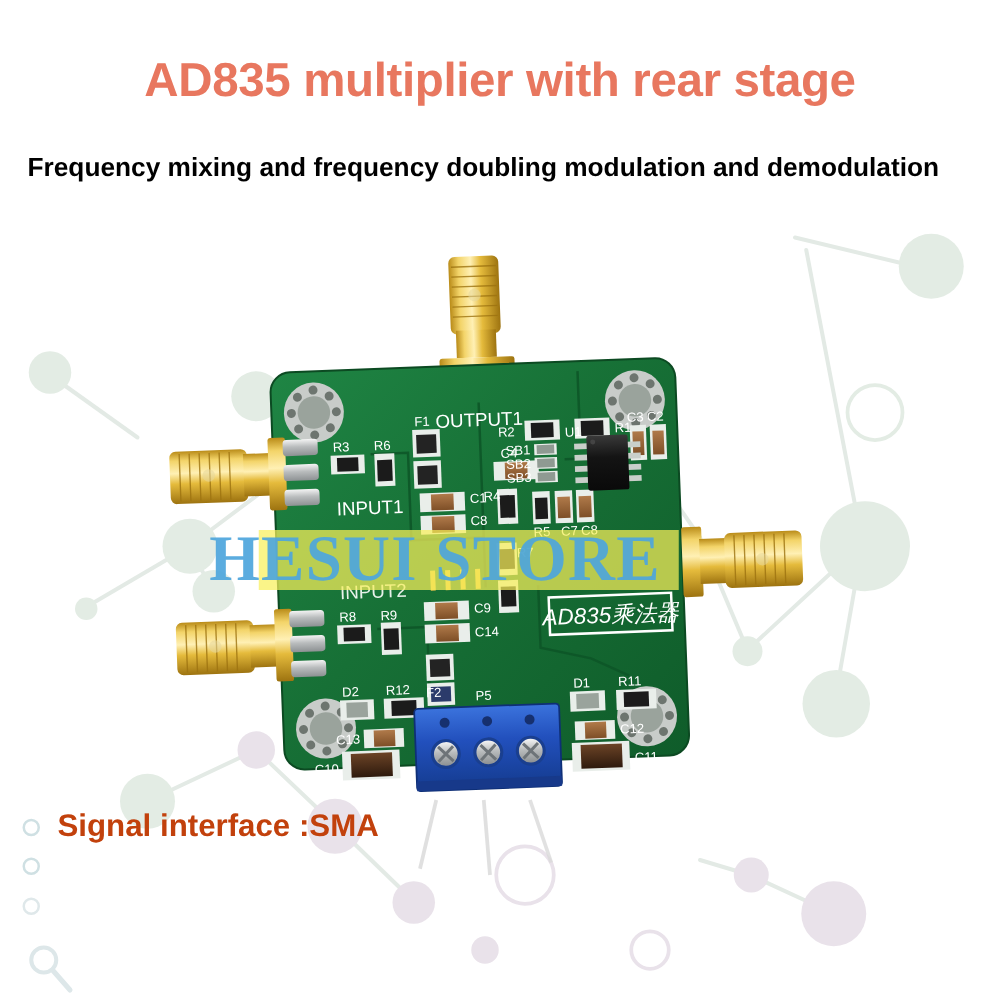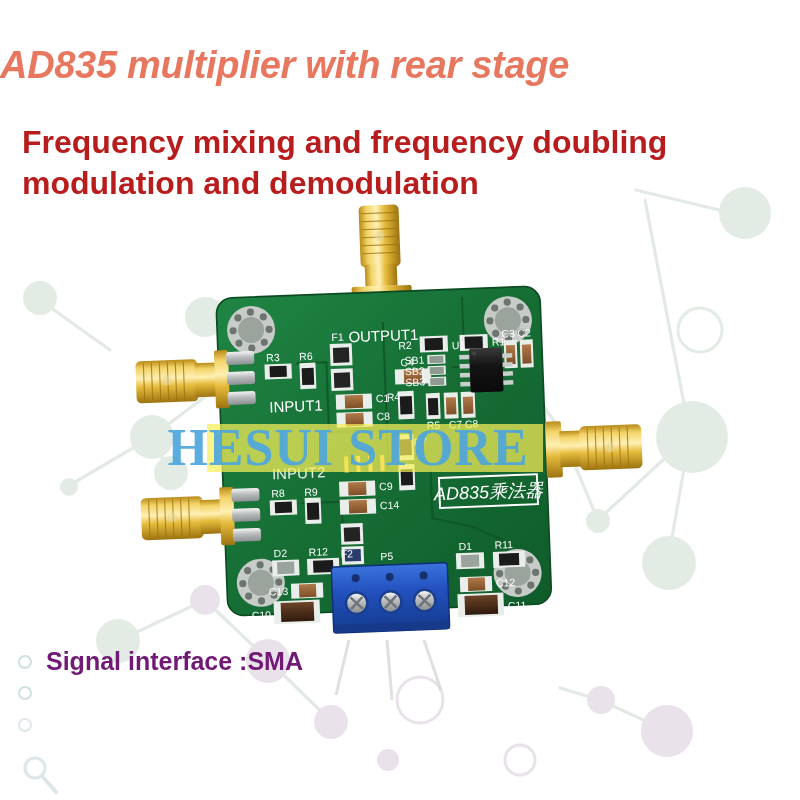--- a/index.html
+++ b/index.html
@@ -4,34 +4,34 @@
 <style>
   html,body{margin:0;padding:0;background:#fff;}
   body{width:800px;height:800px;overflow:hidden;
        font-family:"Liberation Sans","DejaVu Sans",sans-serif;}
   #page{position:relative;width:800px;height:800px;background:#ffffff;overflow:hidden;}
 
   
   .bg-net{position:absolute;left:0;top:0;width:800px;height:800px;z-index:0;pointer-events:none;}
 
   
-  .title{position:absolute;left:0;top:44px;width:800px;text-align:left;
+  .title{position:absolute;left:0;top:44px;width:800px;text-align:center;
          font-size:38px;font-weight:bold;letter-spacing:-.3px;
-         color:#e8775f;z-index:5;white-space:nowrap;font-style:italic;}
+         color:#e8775f;z-index:5;white-space:nowrap;}
   .subtitle{position:absolute;left:22px;top:122px;width:770px;
-            font-size:32px;font-weight:bold;line-height:1.28;
-            color:#b91c1c;z-index:5;}
+            font-size:21px;font-weight:bold;line-height:1.28;
+            color:#000000;z-index:5;}
 
   
   .features{position:absolute;left:18px;top:646px;z-index:6;}
   .feat-row{display:flex;align-items:center;height:31px;}
   .feat-dot{width:14px;height:14px;border-radius:50%;
             border:2.4px solid #cfe0e3;box-sizing:border-box;
             margin-right:14px;flex:none;}
-  .feat-txt{font-size:25px;font-weight:bold;color:#701a75;white-space:nowrap;}
+  .feat-txt{font-size:25px;font-weight:bold;color:#c2410c;white-space:nowrap;}
   .feat-row.empty{height:34px;}
   .feat-dot.pale{border-color:#dfe8ea;}
 
   
   .magnifier{position:absolute;left:18px;top:752px;z-index:4;}
 
   
   .board-wrap{position:absolute;left:0;top:0;width:800px;height:800px;z-index:3;
               pointer-events:none;}
 

